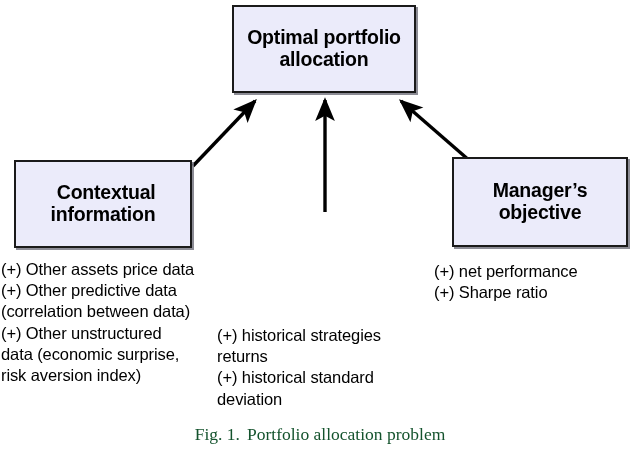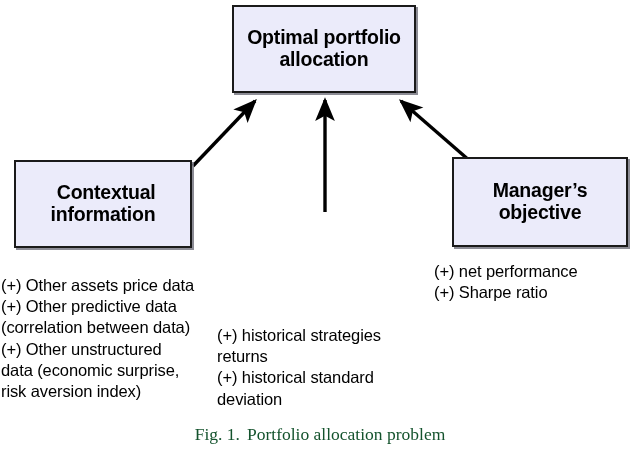--- a/index.html
+++ b/index.html
@@ -50,21 +50,21 @@
   }
 
   .notes {
     position: absolute;
     font-size: 16.5px;
     color: #000000;
     line-height: 1.285;
     white-space: pre-line;
     letter-spacing: -0.1px;
   }
-  #notes-context { left: 1px;   top: 259px; width: 232px; margin-top: 16px; }
+  #notes-context { left: 1px;   top: 259px; width: 232px; }
   #notes-asset   { left: 217px; top: 325px; width: 215px; }
   #notes-manager { left: 434px; top: 261px; width: 200px; }
 
   #caption {
     position: absolute;
     left: 0;
     top: 424px;
     width: 640px;
     text-align: center;
     font-family: "Liberation Serif", serif;

